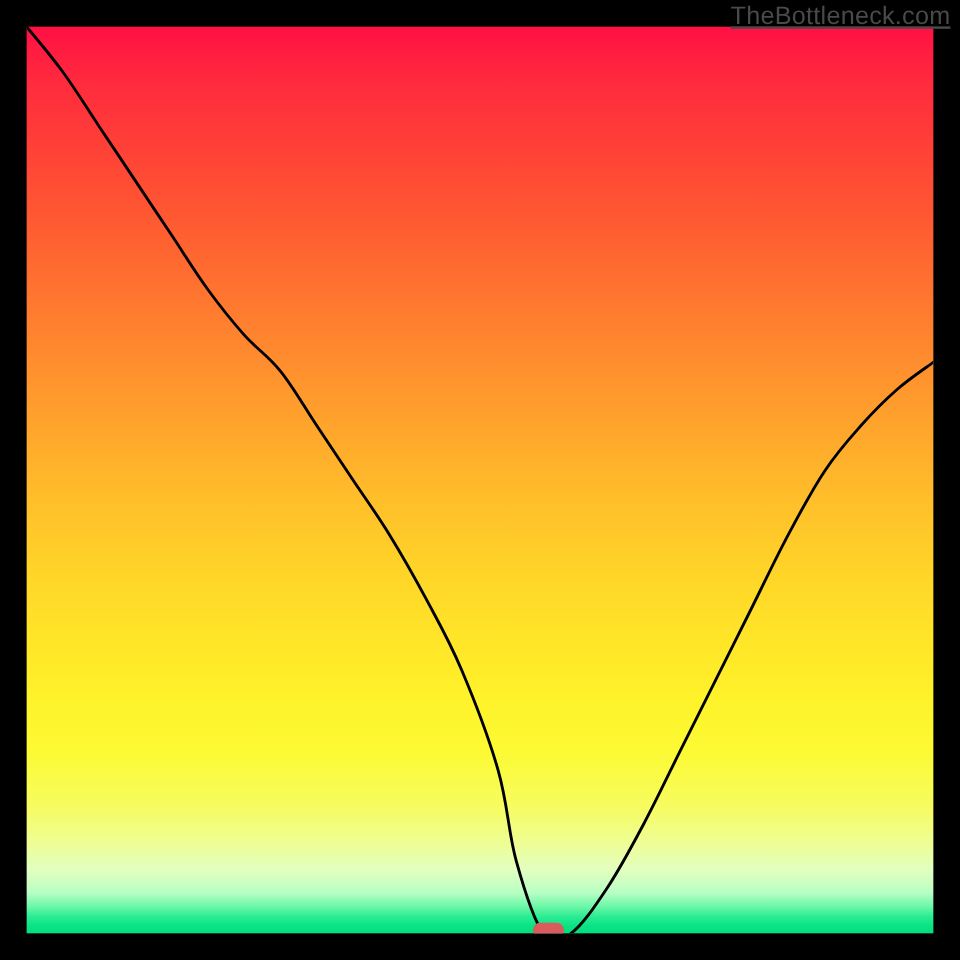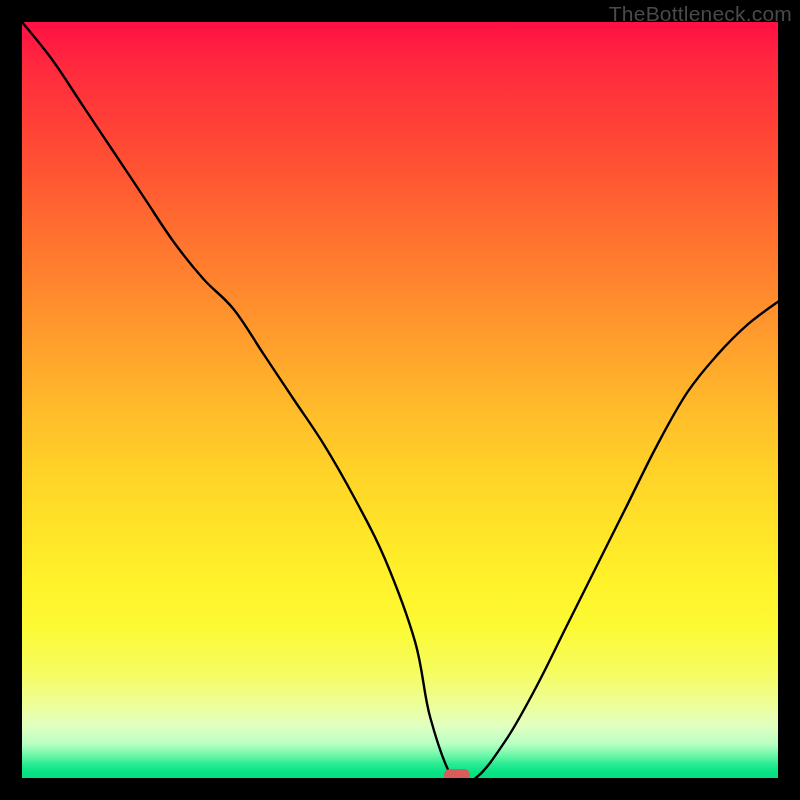--- a/index.html
+++ b/index.html
@@ -19,20 +19,21 @@
   }
   .watermark {
     position: absolute;
     top: 2px;
     right: 8px;
     color: #4a4a4a;
     font-size: 21px;
     font-weight: 500;
     z-index: 5;
     letter-spacing: 0.2px;
+    text-decoration: underline;
   }
   .plot-area {
     position: absolute;
     left: 22px;
     top: 22px;
     width: 756px;
     height: 756px;
     overflow: hidden;
   }
   .gradient {

